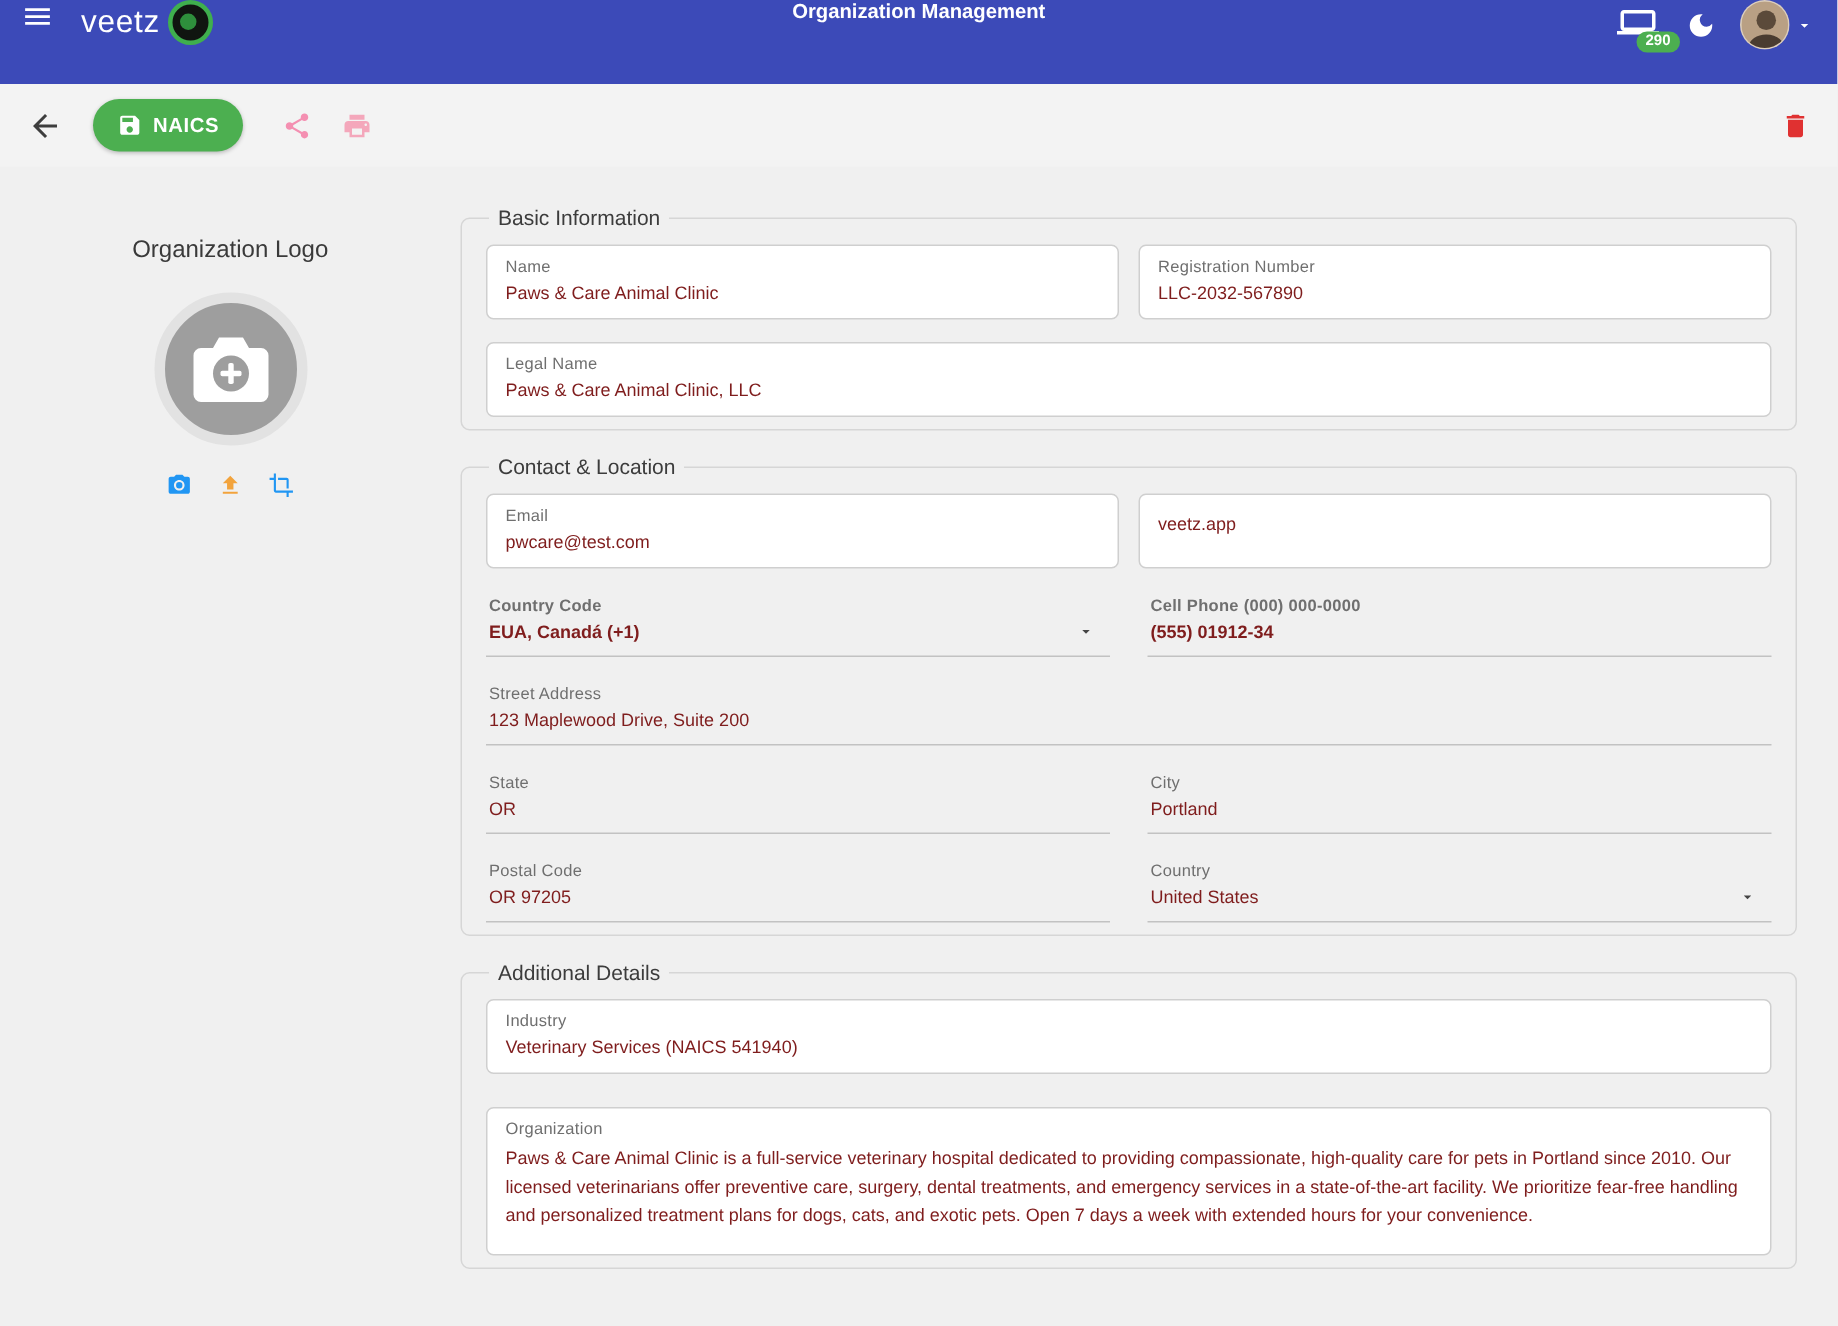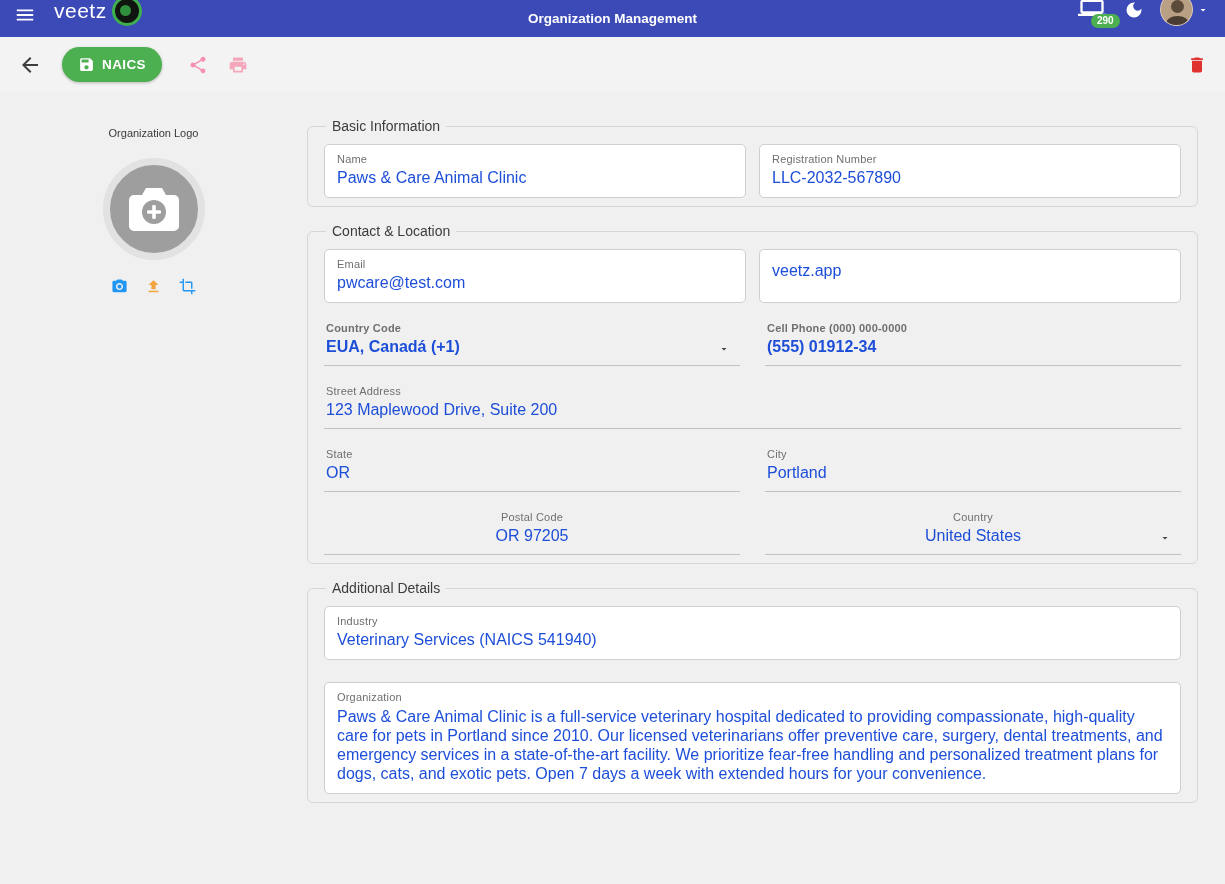--- a/index.html
+++ b/index.html
@@ -7,24 +7,24 @@
   body {
     font-family: "Liberation Sans", "DejaVu Sans", sans-serif;
     background: #f0f0f0;
     color: #212121;
     overflow: hidden;
   }
   svg { display: block; }
 
   
   .header {
-    height: 37px;
+    height: 56px;
     background: #3c4ab8;
     display: flex;
-    align-items: flex-end;
+    align-items: flex-start;
     padding: 0 16px 11px 14px;
     position: relative;
     color: #fff;
   }
   .hamburger { cursor: pointer; margin-right: 18px; }
   .brand-wrap { display: flex; align-items: center; gap: 5px; }
   .brand-text { font-size: 21px; font-weight: 400; letter-spacing: 0.5px; color: #fff; }
   .brand-logo {
     width: 30px; height: 30px; border-radius: 50%;
     background: #101510;
@@ -86,21 +86,21 @@
   }
   .tool-icon { cursor: pointer; }
   .share-icon { margin-left: 26px; }
   .print-icon { margin-left: 20px; }
   .delete-icon { margin-left: auto; }
 
   
   .content { display: flex; padding-top: 26px; }
 
   .left-col { width: 307px; display: flex; flex-direction: column; align-items: center; flex-shrink: 0; }
-  .logo-title { font-size: 11px; color: #3a3a3a; margin-top: 9px; }
+  .logo-title { font-size: 16px; color: #3a3a3a; margin-top: 21px; }
   .logo-circle {
     margin-top: 19px;
     width: 102px; height: 102px;
     border-radius: 50%;
     background: #9e9e9e;
     border: 7px solid #e2e2e2;
     display: flex; align-items: center; justify-content: center;
     cursor: pointer;
   }
   .logo-actions { margin-top: 18px; display: flex; gap: 17px; }
@@ -118,21 +118,21 @@
     font-size: 14px;
     color: #3c3c3c;
     padding: 0 6px;
     margin-left: 2px;
   }
 
   .grid2 { display: grid; grid-template-columns: 1fr 1fr; column-gap: 13px; }
   .mt { margin-top: 15px; }
 
   .field-label { font-size: 11px; color: #6f6f6f; letter-spacing: 0.2px; }
-  .field-value { font-size: 16px; color: #1d4ed8; margin-top: 4px; white-space: nowrap; overflow: hidden; }
+  .field-value { font-size: 12px; color: #7f1d1d; margin-top: 4px; white-space: nowrap; overflow: hidden; }
 
   .outlined {
     background: #fff;
     border: 1px solid #cfcfcf;
     border-radius: 5px;
     padding: 8px 12px 10px;
     cursor: text;
   }
   .underlined {
     border-bottom: 1px solid #c2c2c2;
@@ -261,20 +261,24 @@
       <div class="grid2">
         <div class="outlined">
           <div class="field-label">Name</div>
           <div class="field-value">Paws &amp; Care Animal Clinic</div>
         </div>
         <div class="outlined">
           <div class="field-label">Registration Number</div>
           <div class="field-value">LLC-2032-567890</div>
         </div>
       </div>
+      <div class="outlined mt">
+        <div class="field-label">Legal Name</div>
+        <div class="field-value">Paws &amp; Care Animal Clinic, LLC</div>
+      </div>
     </fieldset>
 
     <fieldset>
       <legend>Contact &amp; Location</legend>
 
       <div class="grid2">
         <div class="outlined">
           <div class="field-label">Email</div>
           <div class="field-value">pwcare@test.com</div>
         </div>
@@ -308,21 +312,21 @@
         <div class="underlined">
           <div class="field-label">State</div>
           <div class="field-value">OR</div>
         </div>
         <div class="underlined">
           <div class="field-label">City</div>
           <div class="field-value">Portland</div>
         </div>
       </div>
 
-      <div class="grid2 mt" style="column-gap:25px;text-align:center;">
+      <div class="grid2 mt" style="column-gap:25px;">
         <div class="underlined">
           <div class="field-label">Postal Code</div>
           <div class="field-value">OR 97205</div>
         </div>
         <div class="underlined">
           <div class="field-label">Country</div>
           <div class="field-value">United States</div>
           <span class="select-arrow">
             <svg width="12" height="12" viewBox="0 0 24 24" fill="#444444">
                 <path d="M7 10l5 5 5-5z"></path>

